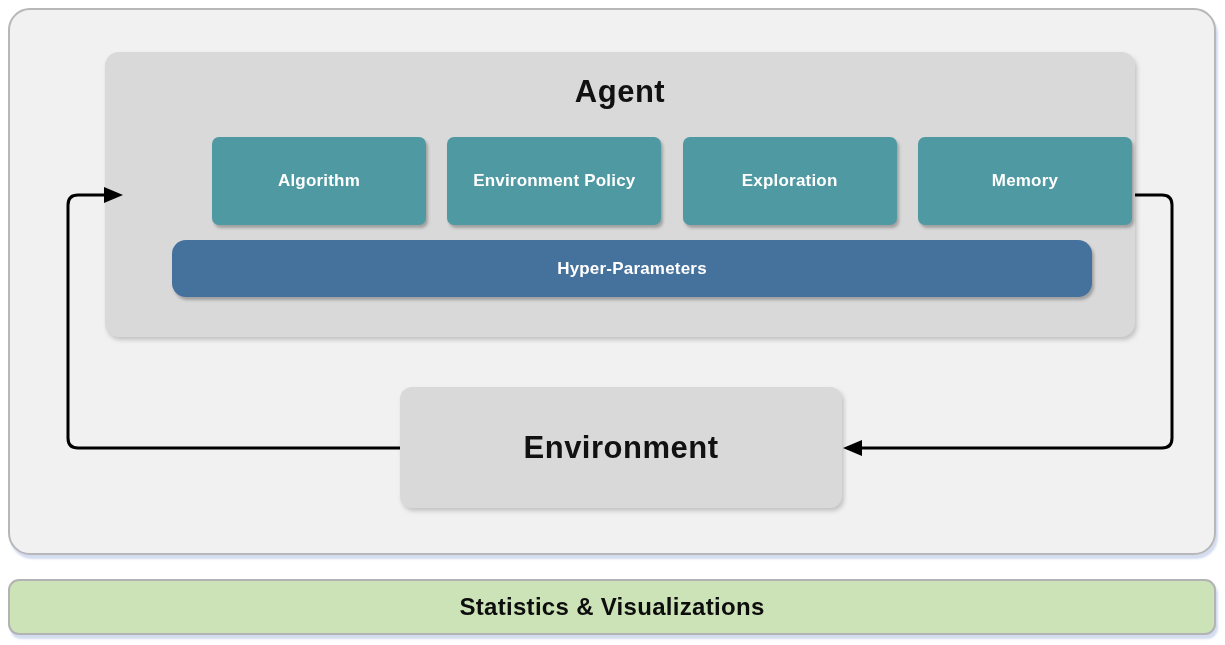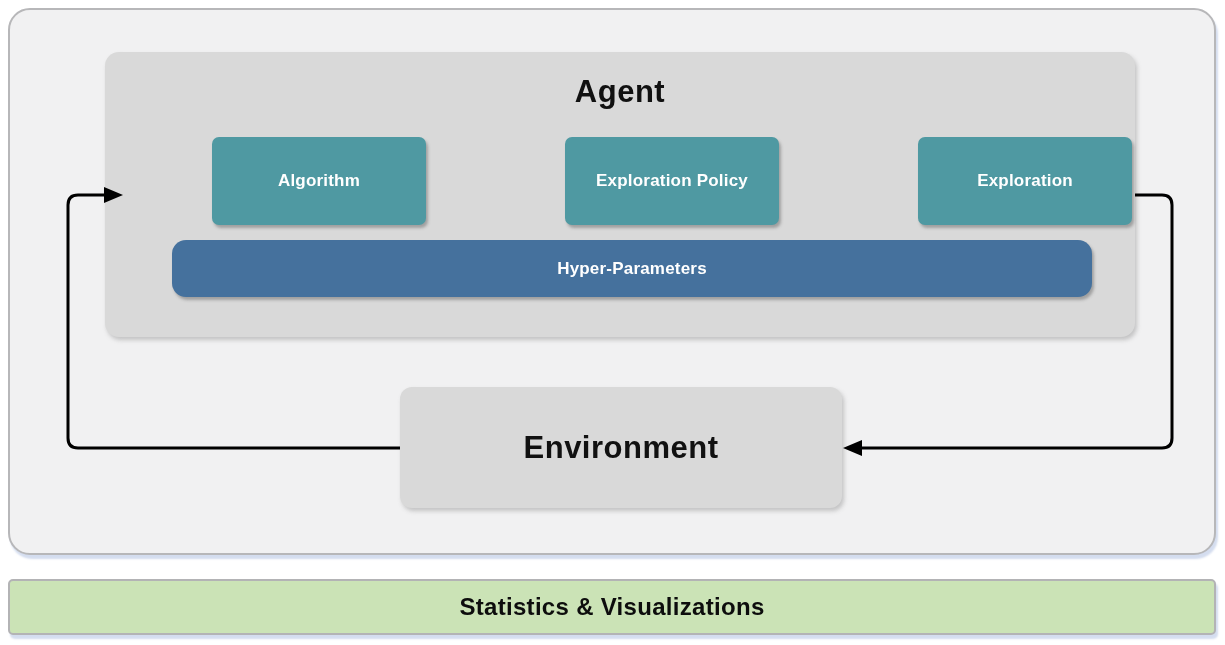--- a/index.html
+++ b/index.html
@@ -72,42 +72,43 @@
   .arrow-layer {
     position: absolute; left: 0; top: 0; width: 1225px; height: 645px;
     pointer-events: none;
   }
 
   
   .footer-bar {
     position: absolute; left: 8px; top: 579px; width: 1208px; height: 56px;
     background: #cbe3b6;
     border: 2px solid #b3b3b5;
-    border-radius: 5px;
+    border-radius: 11px;
     box-shadow: 2px 4px 2px rgba(198, 210, 234, 0.75);
     display: flex; align-items: center; justify-content: center;
     font-size: 24px; font-weight: bold; color: #0d0d0d;
     letter-spacing: 0.3px;
     text-align: right;
   }
 </style>
 </head>
 <body>
 
 <div class="canvas">
 
   <div class="outer-panel"></div>
 
   <div class="agent-box">
     <div class="agent-title">Agent</div>
 
     <div class="component-row">
       <div class="component-box">Algorithm</div>
-      <div class="component-box">Exploration Policy</div>
+      <div class="component-box">Environment Policy</div>
       <div class="component-box">Exploration</div>
+      <div class="component-box">Memory</div>
     </div>
 
     <div class="hyper-bar">Hyper-Parameters</div>
   </div>
 
   <div class="environment-box">Environment</div>
 
   <svg class="arrow-layer" viewBox="0 0 1225 645" xmlns="http://www.w3.org/2000/svg">
 
     <path d="M 400 448 L 78 448 Q 68 448 68 438 L 68 205 Q 68 195 78 195 L 106 195" fill="none" stroke="#000000" stroke-width="3"></path>

